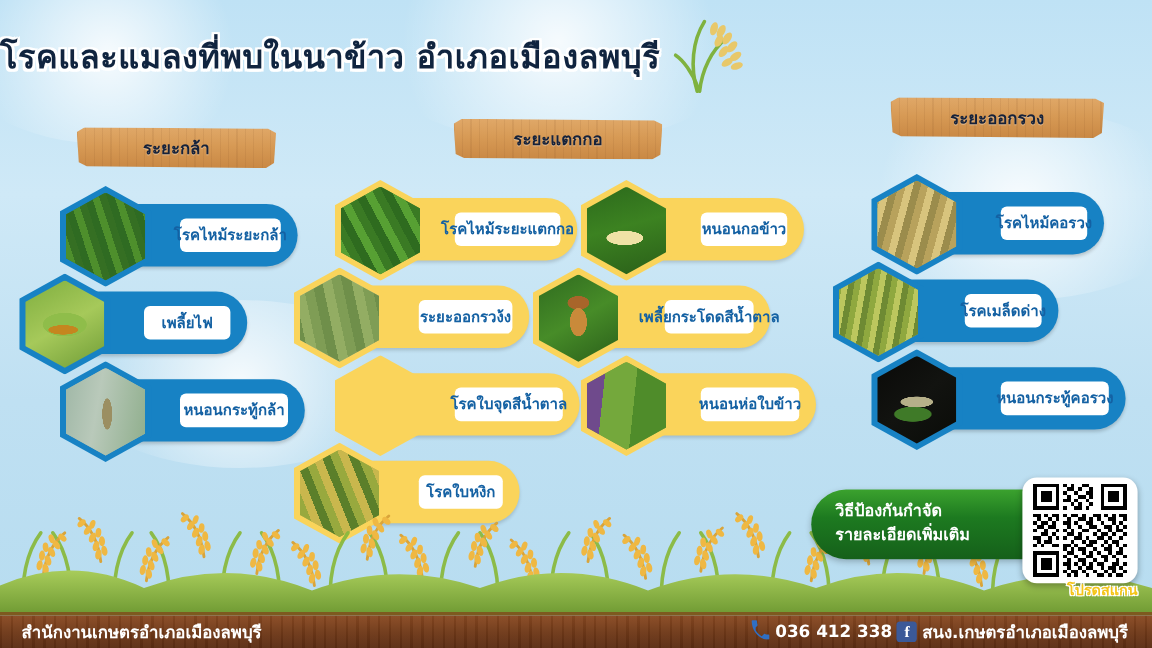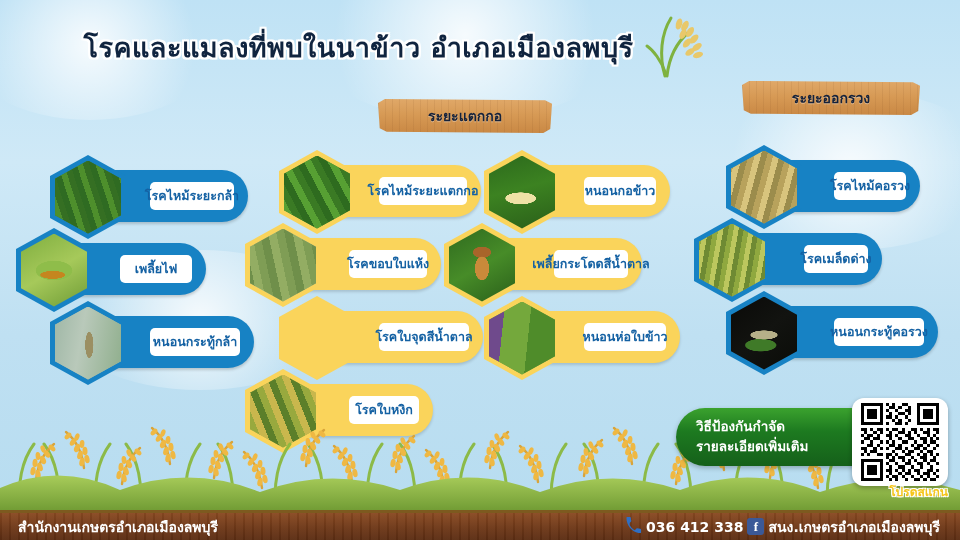--- a/index.html
+++ b/index.html
@@ -19,21 +19,20 @@
   .cloud {
     position: absolute;
     border-radius: 50%;
     background: radial-gradient(circle, rgba(255,255,255,0.85) 0%, rgba(255,255,255,0.0) 70%);
     pointer-events: none;
   }
 
   
   #title-wrap {
     position: absolute; left: 0; top: 12px; width: 792px;
-    text-align: center;
   }
   #title-text {
     display: inline-block;
     font-size: 27px; font-weight: bold; color: #10243f;
     letter-spacing: .5px;
     text-shadow:
       -2px -2px 0 #fff,  2px -2px 0 #fff,
       -2px  2px 0 #fff,  2px  2px 0 #fff,
        0px -2px 0 #fff,  0px  2px 0 #fff,
       -2px  0px 0 #fff,  2px  0px 0 #fff;
@@ -232,20 +231,23 @@
           <ellipse cx="53" cy="43" rx="2.9" ry="5.2" transform="rotate(72 53 43)"></ellipse>
           <ellipse cx="34" cy="12" rx="3.1" ry="5.6" transform="rotate(16 34 12)"></ellipse>
           <ellipse cx="38" cy="22" rx="3.0" ry="5.4" transform="rotate(26 38 22)"></ellipse>
           <ellipse cx="42" cy="31" rx="3.0" ry="5.4" transform="rotate(40 42 31)"></ellipse>
           <ellipse cx="45" cy="40" rx="2.9" ry="5.2" transform="rotate(58 45 40)"></ellipse>
         </g>
       </svg>
     </span>
   </div>
 
+  <div class="sign" style="left:64px; top:106px; width:166px;">
+    <span class="sign-label">ระยะกล้า</span>
+  </div>
   <div class="sign" style="left:378px; top:99px; width:174px;">
     <span class="sign-label">ระยะแตกกอ</span>
   </div>
   <div class="sign" style="left:742px; top:81px; width:178px;">
     <span class="sign-label">ระยะออกรวง</span>
   </div>
 
   <div class="item">
     <div class="pill blue" style="left:76px; top:170px; width:172px;">
       <div class="pill-inner">
@@ -286,21 +288,21 @@
         </div>
     </div>
     <div class="hex yellow" style="left:279px; top:150px;">
       <div class="hex-inner ph-blast-till"></div>
     </div>
   </div>
 
   <div class="item">
     <div class="pill yellow" style="left:275px; top:238px; width:166px;">
       <div class="pill-inner">
-          <span class="pill-text">โรคขอบใบแห้ง</span>
+          <span class="pill-text">ระยะออกรวง้ง</span>
         </div>
     </div>
     <div class="hex yellow" style="left:245px; top:223px;">
       <div class="hex-inner ph-blight"></div>
     </div>
   </div>
 
   <div class="item">
     <div class="pill yellow" style="left:305px; top:311px; width:178px;">
       <div class="pill-inner">

